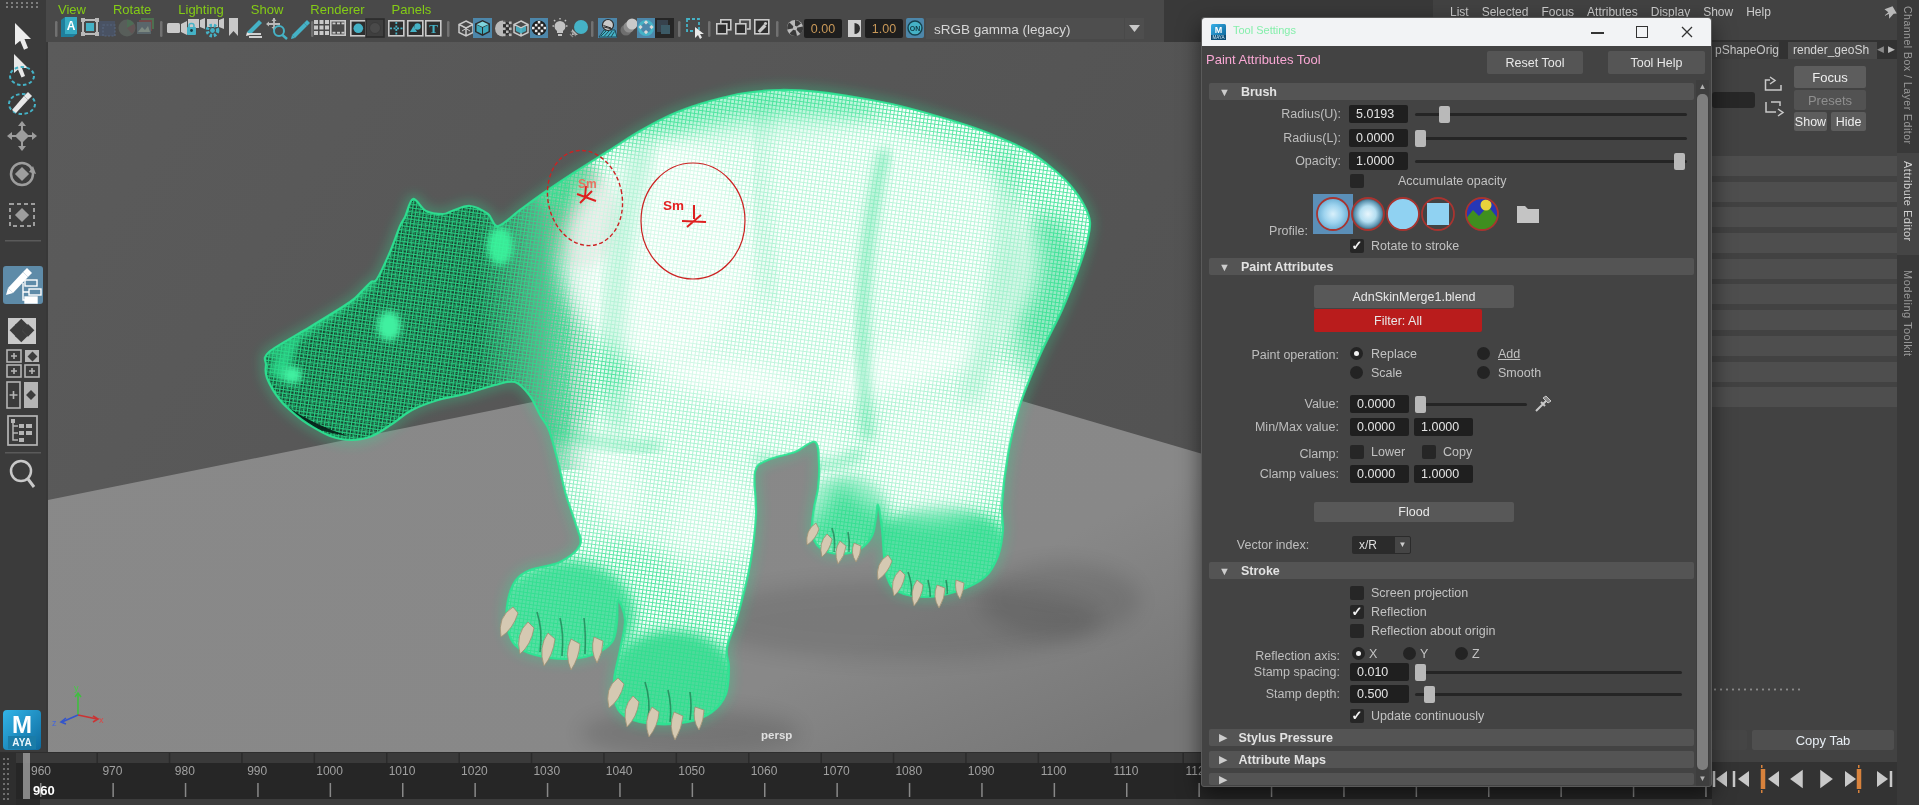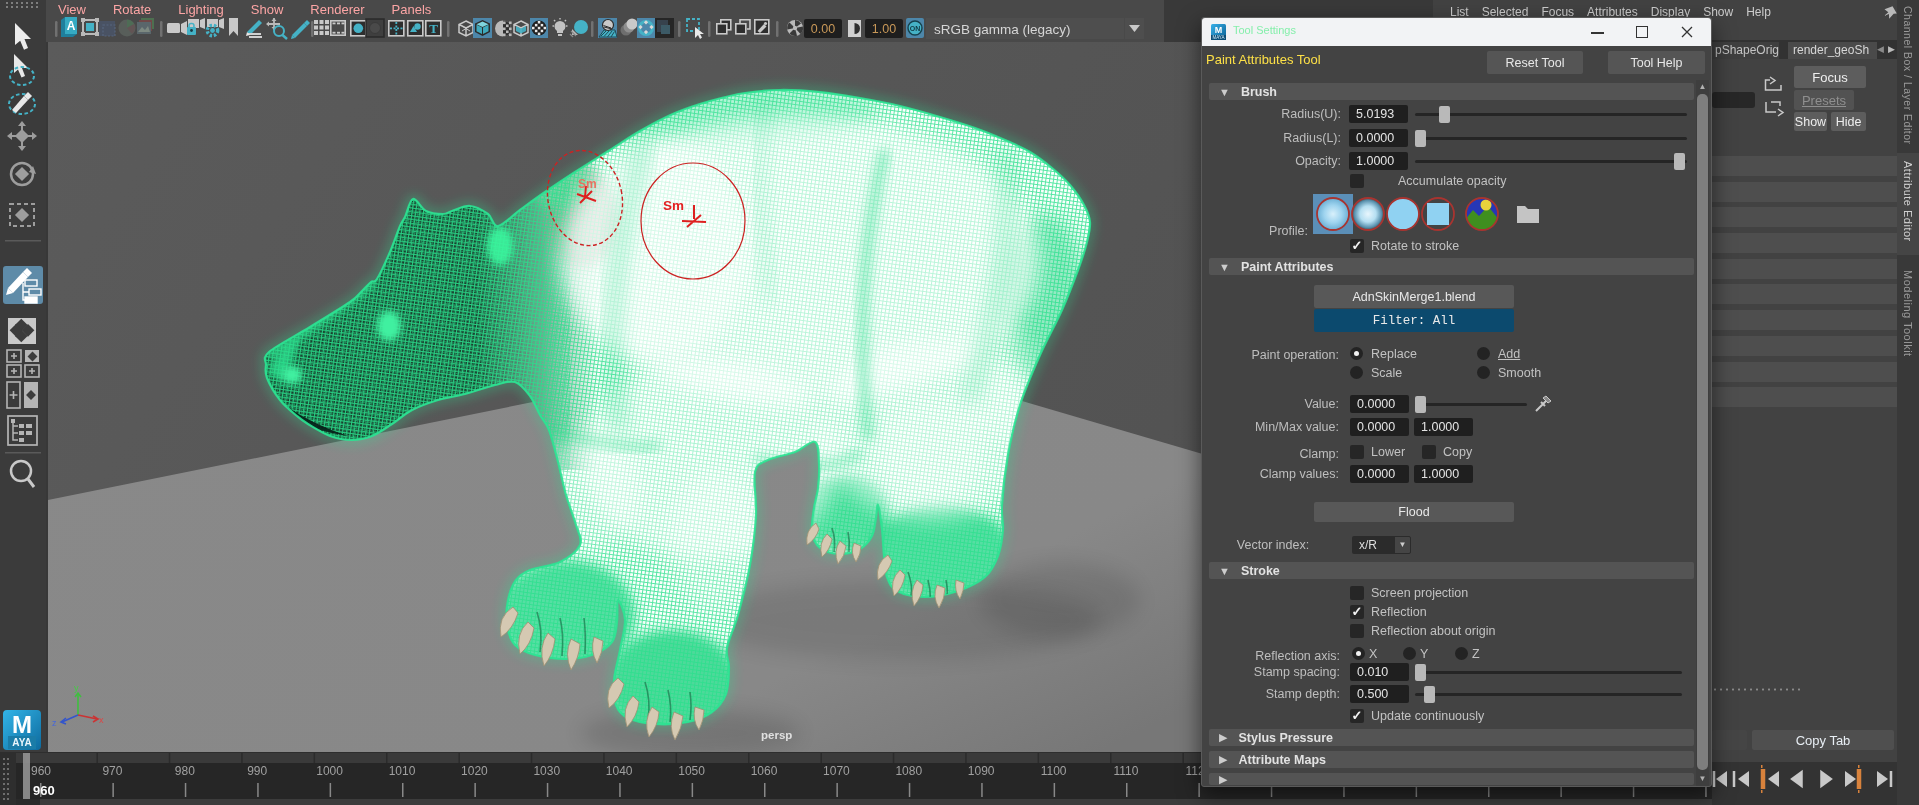--- a/index.html
+++ b/index.html
@@ -1,18 +1,18 @@
 <!DOCTYPE html>
 <html><head><meta charset="utf-8">
 <style>
 html,body{margin:0;padding:0;width:1919px;height:805px;overflow:hidden;background:#383838;font-family:"Liberation Sans",sans-serif;-webkit-font-smoothing:antialiased;}
 .abs{position:absolute;}
 #topbar{left:46px;top:0;width:1118px;height:42px;background:#494949;}
 #topdark{left:1164px;top:0;width:269px;height:42px;background:#393939;}
-#menus{left:58px;top:0;height:18px;display:flex;gap:27px;align-items:center;color:#fca5a5;font-size:13px;}
+#menus{left:58px;top:0;height:18px;display:flex;gap:27px;align-items:center;color:#84cc16;font-size:13px;}
 #lefttb{left:0;top:0;width:46px;height:752px;background:#3b3b3b;}
 #vp{left:48px;top:42px;}
 #bottom{left:0;top:752px;width:1919px;height:53px;background:#2e2e2e;text-align:right;}
 #rpanel{left:1433px;top:0;width:464px;height:762px;background:#424242;}
 #rstrip{left:1897px;top:0;width:22px;height:805px;background:#393939;}
 #win{left:1201px;top:17px;width:509px;height:768px;background:#434343;border:1px solid #5a5a5a;box-shadow:0 8px 22px rgba(0,0,0,.55);border-radius:3px;}
 .vtext{writing-mode:vertical-rl;color:#9a9a9a;font-size:11px;letter-spacing:.5px;}
 .btn{position:absolute;background:#555555;color:#e8e8e8;font-size:12.5px;display:flex;align-items:center;justify-content:center;border-radius:2px;}
 .hdr{position:absolute;left:7px;width:485px;height:17px;background:#545454;color:#e2e2e2;font-size:12.5px;font-weight:bold;display:flex;align-items:center;border-radius:2px;}
 .hdr .tri{margin-left:10px;margin-right:11px;font-size:11px;color:#cccccc;font-weight:normal;}
@@ -670,21 +670,21 @@
       </g>
 </svg>
 </div>
 <div class="abs" id="rpanel">
 <div class="abs" style="left:0;top:40px;width:464px;height:19px;background:#323232;"></div>
 <div class="abs" style="left:278px;top:42px;width:68px;height:17px;background:#3f3f3f;color:#c4c4c4;font-size:12px;line-height:17px;padding-left:4px;box-sizing:border-box;overflow:hidden;">pShapeOrig</div>
 <div class="abs" style="left:355px;top:42px;width:89px;height:17px;background:#4a4a4a;color:#d6d6d6;font-size:12px;line-height:17px;padding-left:5px;box-sizing:border-box;overflow:hidden;">render_geoSh</div>
 <div class="abs" style="left:444px;top:44px;color:#8a8a8a;font-size:9px;">◀</div>
     <div class="abs" style="left:455px;top:44px;color:#bbbbbb;font-size:9px;">▶</div>
 <div class="abs" style="left:361px;top:66px;width:72px;height:22px;background:#5d5d5d;color:#eeeeee;font-size:13px;display:flex;align-items:center;justify-content:center;border-radius:2px;">Focus</div>
-<div class="abs" style="left:361px;top:90px;width:60px;height:20px;background:#525252;color:#8f8f8f;font-size:13px;display:flex;align-items:center;justify-content:center;border-radius:2px;text-decoration:underline;">Presets</div>
+<div class="abs" style="left:361px;top:90px;width:72px;height:20px;background:#525252;color:#8f8f8f;font-size:13px;display:flex;align-items:center;justify-content:center;border-radius:2px;">Presets</div>
 <div class="abs" style="left:361px;top:112px;width:33px;height:19px;background:#5d5d5d;color:#eeeeee;font-size:12.5px;display:flex;align-items:center;justify-content:center;border-radius:2px;">Show</div>
 <div class="abs" style="left:398px;top:112px;width:35px;height:19px;background:#5d5d5d;color:#eeeeee;font-size:12.5px;display:flex;align-items:center;justify-content:center;border-radius:2px;">Hide</div>
 <div class="abs" style="left:279px;top:92px;width:43px;height:16px;background:#272727;border-radius:3px;"></div>
 <svg class="abs" style="left:331px;top:75px;" width="26" height="42">
       <g fill="none" stroke="#c9c9c9" stroke-width="1.5">
         <path d="M6 5 L1.5 5 L1.5 15 L17 15 L17 10"></path>
         <path d="M6 2 L11 5.5 L6 9"></path>
         <path d="M2 27 L2 37 L12 37 M16 31 L16 27 L7 27"></path>
         <path d="M14 34 L19 37.5 L14 41"></path>
       </g>
@@ -734,21 +734,21 @@
       <text x="7.5" y="9" text-anchor="middle" fill="#ffffff" font-size="9" font-weight="bold" font-family="Liberation Sans,sans-serif">M</text>
       <rect y="11" width="15" height="5" fill="#0c4e77"></rect>
       <text x="7.5" y="15" text-anchor="middle" fill="#cfeaf8" font-size="4.5" font-family="Liberation Sans,sans-serif">MAYA</text>
     </svg>
 <div class="abs" style="left:31px;top:6px;font-size:11px;color:#86efac;">Tool Settings</div>
 <div class="abs" style="left:389px;top:14px;width:13px;height:1.5px;background:#333;"></div>
 <div class="abs" style="left:434px;top:8px;width:10px;height:10px;border:1.5px solid #333;"></div>
 <svg class="abs" style="left:479px;top:8px;" width="12" height="12">
       <path d="M1 1 L11 11 M11 1 L1 11" stroke="#333" stroke-width="1.3"></path>
     </svg>
-<div class="abs" style="left:4px;top:34px;font-size:13px;color:#fde047;">Paint Attributes Tool</div>
+<div class="abs" style="left:4px;top:34px;font-size:13px;color:#f9a8d4;">Paint Attributes Tool</div>
 <div class="btn" style="left:285px;top:33px;width:96px;height:23px;">Reset Tool</div>
 <div class="btn" style="left:406px;top:33px;width:97px;height:23px;">Tool Help</div>
 <div class="hdr" style="top:65px;"><span class="tri">▼</span>Brush</div>
 <div class="lbl" style="left:9px;top:87px;">Radius(U):</div>
     <div class="fld" style="left:147px;top:87px;">5.0193</div>
 <div class="trk" style="left:213px;top:95px;width:272px;">
       <div class="hnd" style="left:24px;"></div>
     </div>
 <div class="lbl" style="left:9px;top:111px;">Radius(L):</div>
     <div class="fld" style="left:147px;top:111px;">0.0000</div>
@@ -786,21 +786,21 @@
 <circle cx="175" cy="24" r="16" fill="#2637b6"></circle>
 <path d="M159.5 28 A16 16 0 0 0 190.5 28 L181 16 L172 26 L166 20 Z" fill="#3f8f1f"></path>
 <circle cx="179" cy="15" r="5.5" fill="#e8d23c"></circle>
 <circle cx="175" cy="24" r="16" fill="none" stroke="#a83430" stroke-width="1.8"></circle>
 <path d="M210 16 L218 16 L221 19 L232 19 L232 33 L210 33 Z" fill="#c4c4c4"></path>
 </svg>
 <div class="cb" style="left:148px;top:221px;">✓</div>
     <div class="cl" style="left:169px;top:221px;">Rotate to stroke</div>
 <div class="hdr" style="top:240px;"><span class="tri">▼</span>Paint Attributes</div>
 <div class="btn" style="left:112px;top:267px;width:200px;height:23px;background:#585858;">AdnSkinMerge1.blend</div>
-<div class="btn" style="left:112px;top:291px;width:200px;height:23px;background:#0c4a6e;font-family:Liberation Mono, monospace;">Filter: All</div>
+<div class="btn" style="left:112px;top:291px;width:168px;height:23px;background:#b91c1c;">Filter: All</div>
 <div class="lbl" style="left:7px;top:328px;">Paint operation:</div>
 <div class="rd on" style="left:148px;top:329px;"></div>
     <div class="cl" style="left:169px;top:329px;">Replace</div>
 <div class="rd" style="left:275px;top:329px;"></div>
     <div class="cl" style="left:296px;top:329px;text-decoration:underline;">Add</div>
 <div class="rd" style="left:148px;top:348px;"></div>
     <div class="cl" style="left:169px;top:348px;">Scale</div>
 <div class="rd" style="left:275px;top:348px;"></div>
     <div class="cl" style="left:296px;top:348px;">Smooth</div>
 <div class="lbl" style="left:7px;top:377px;">Value:</div>

